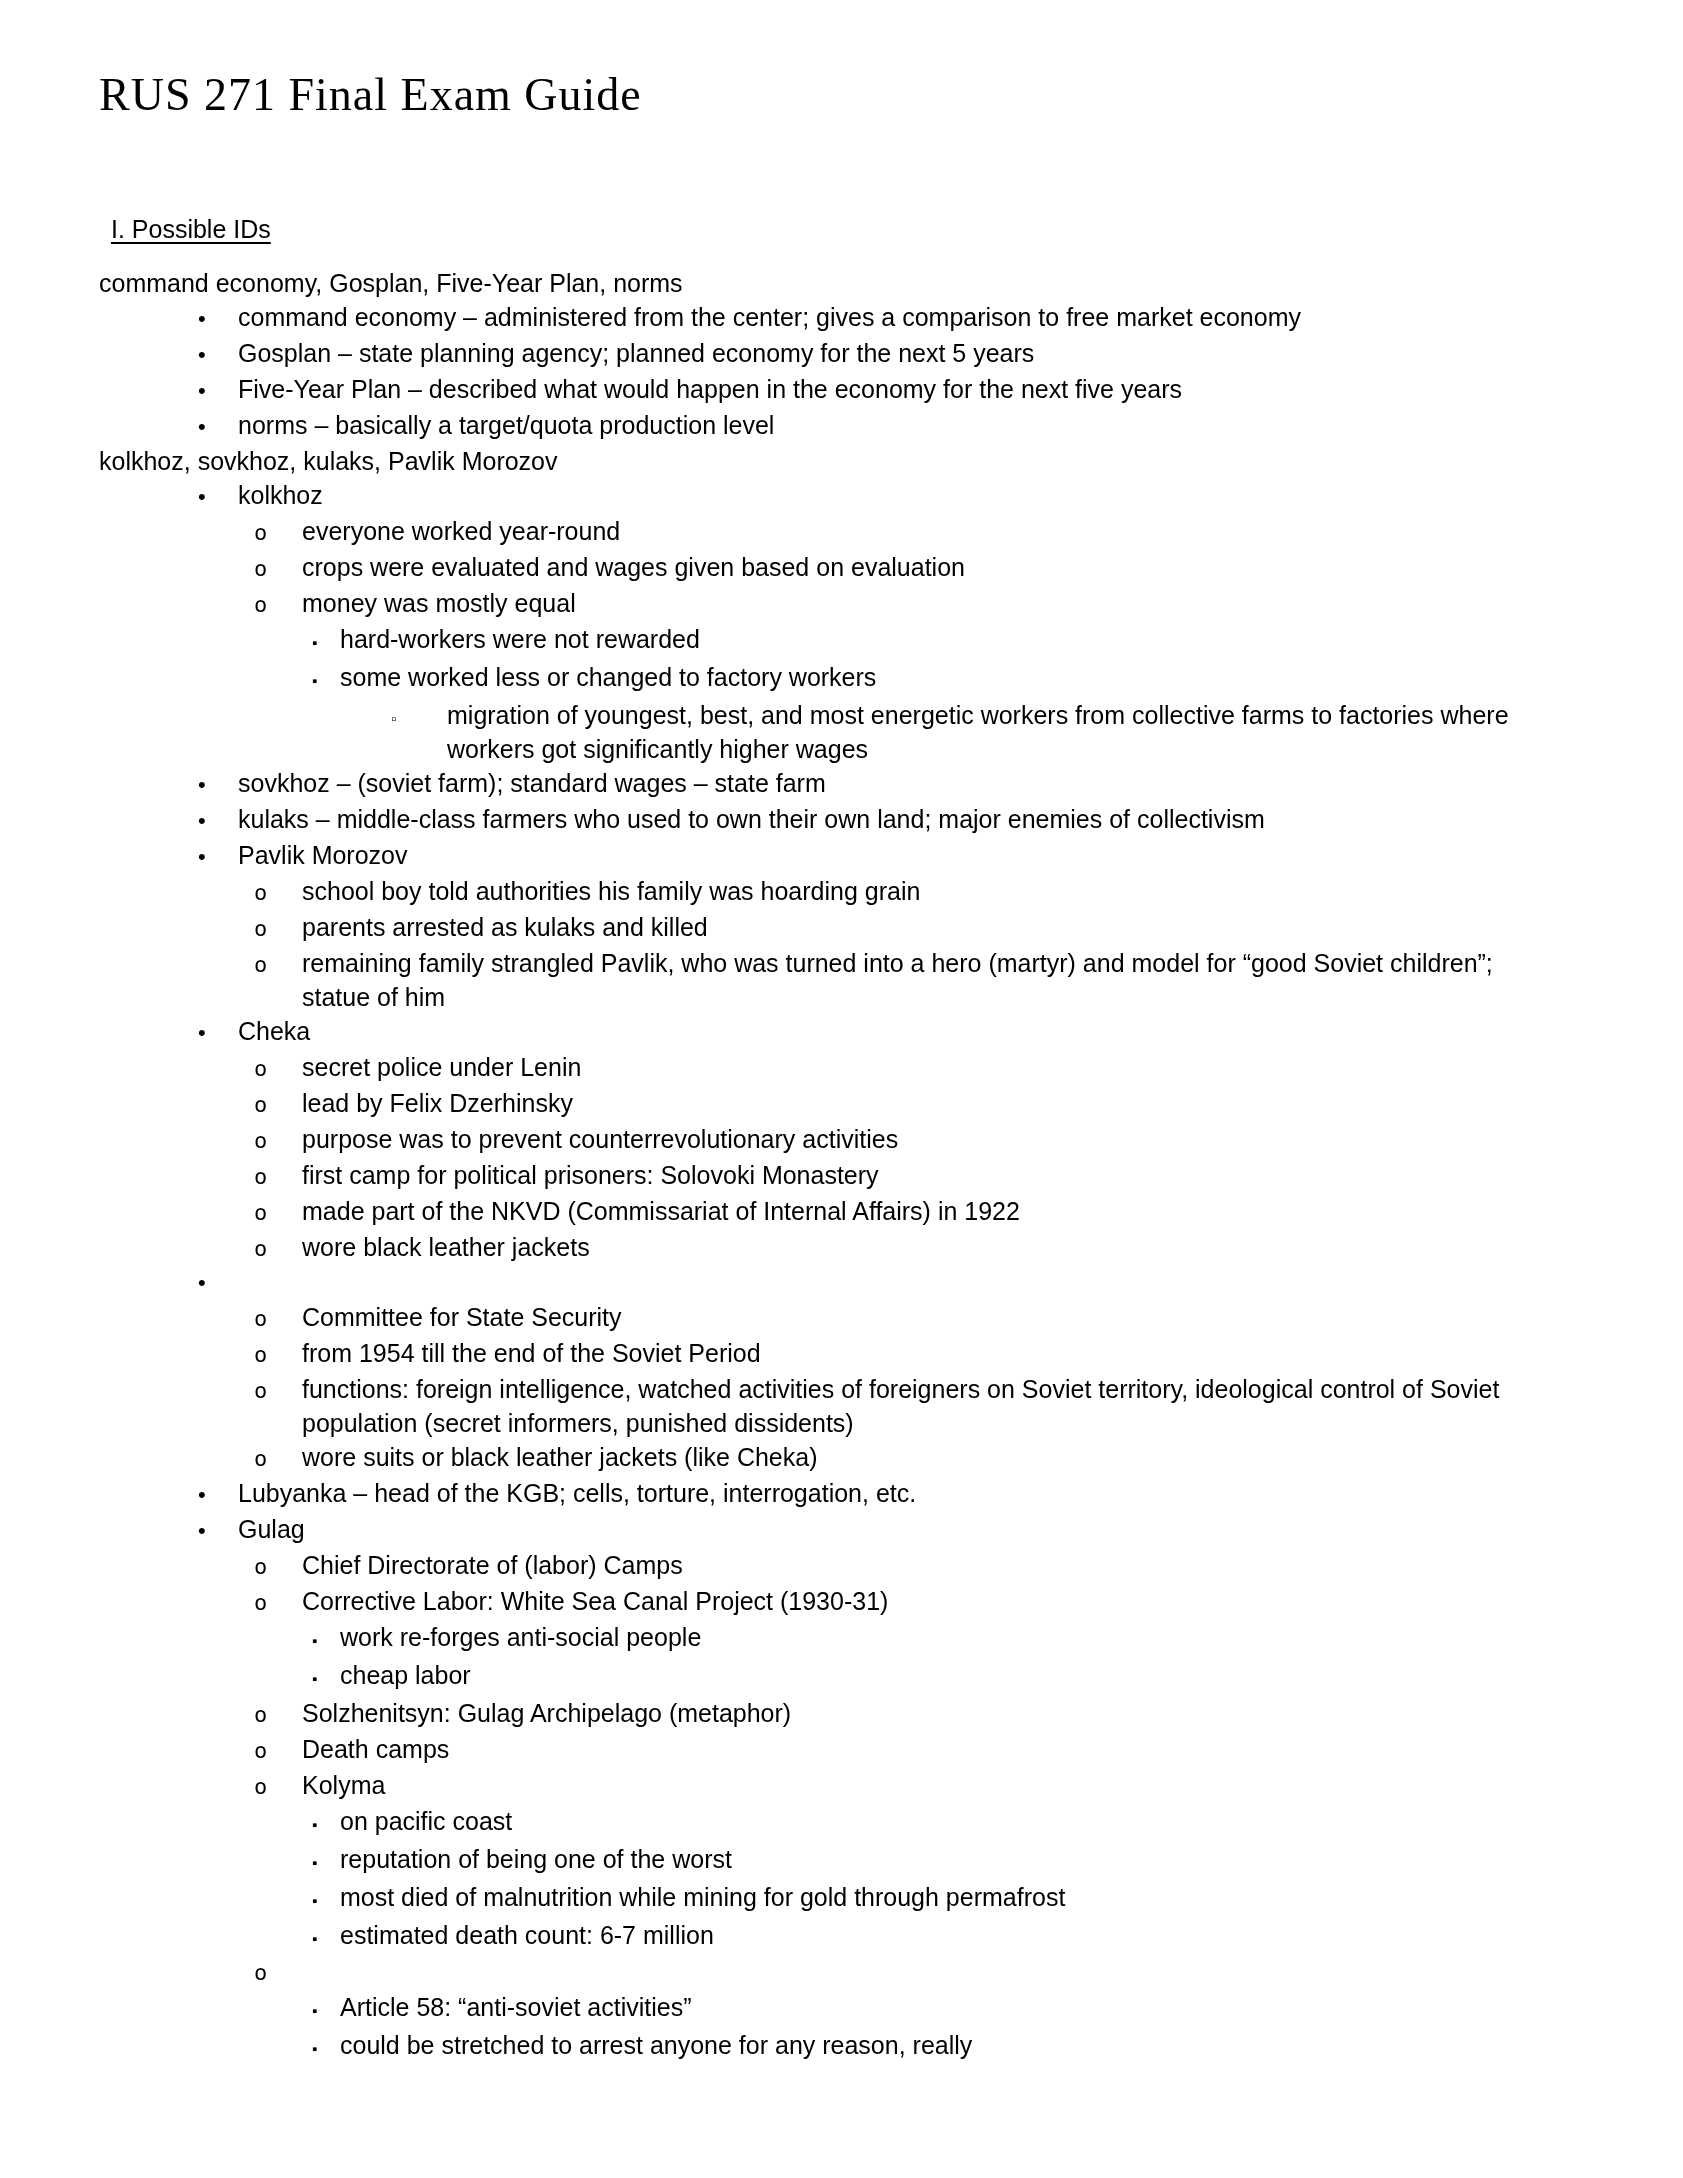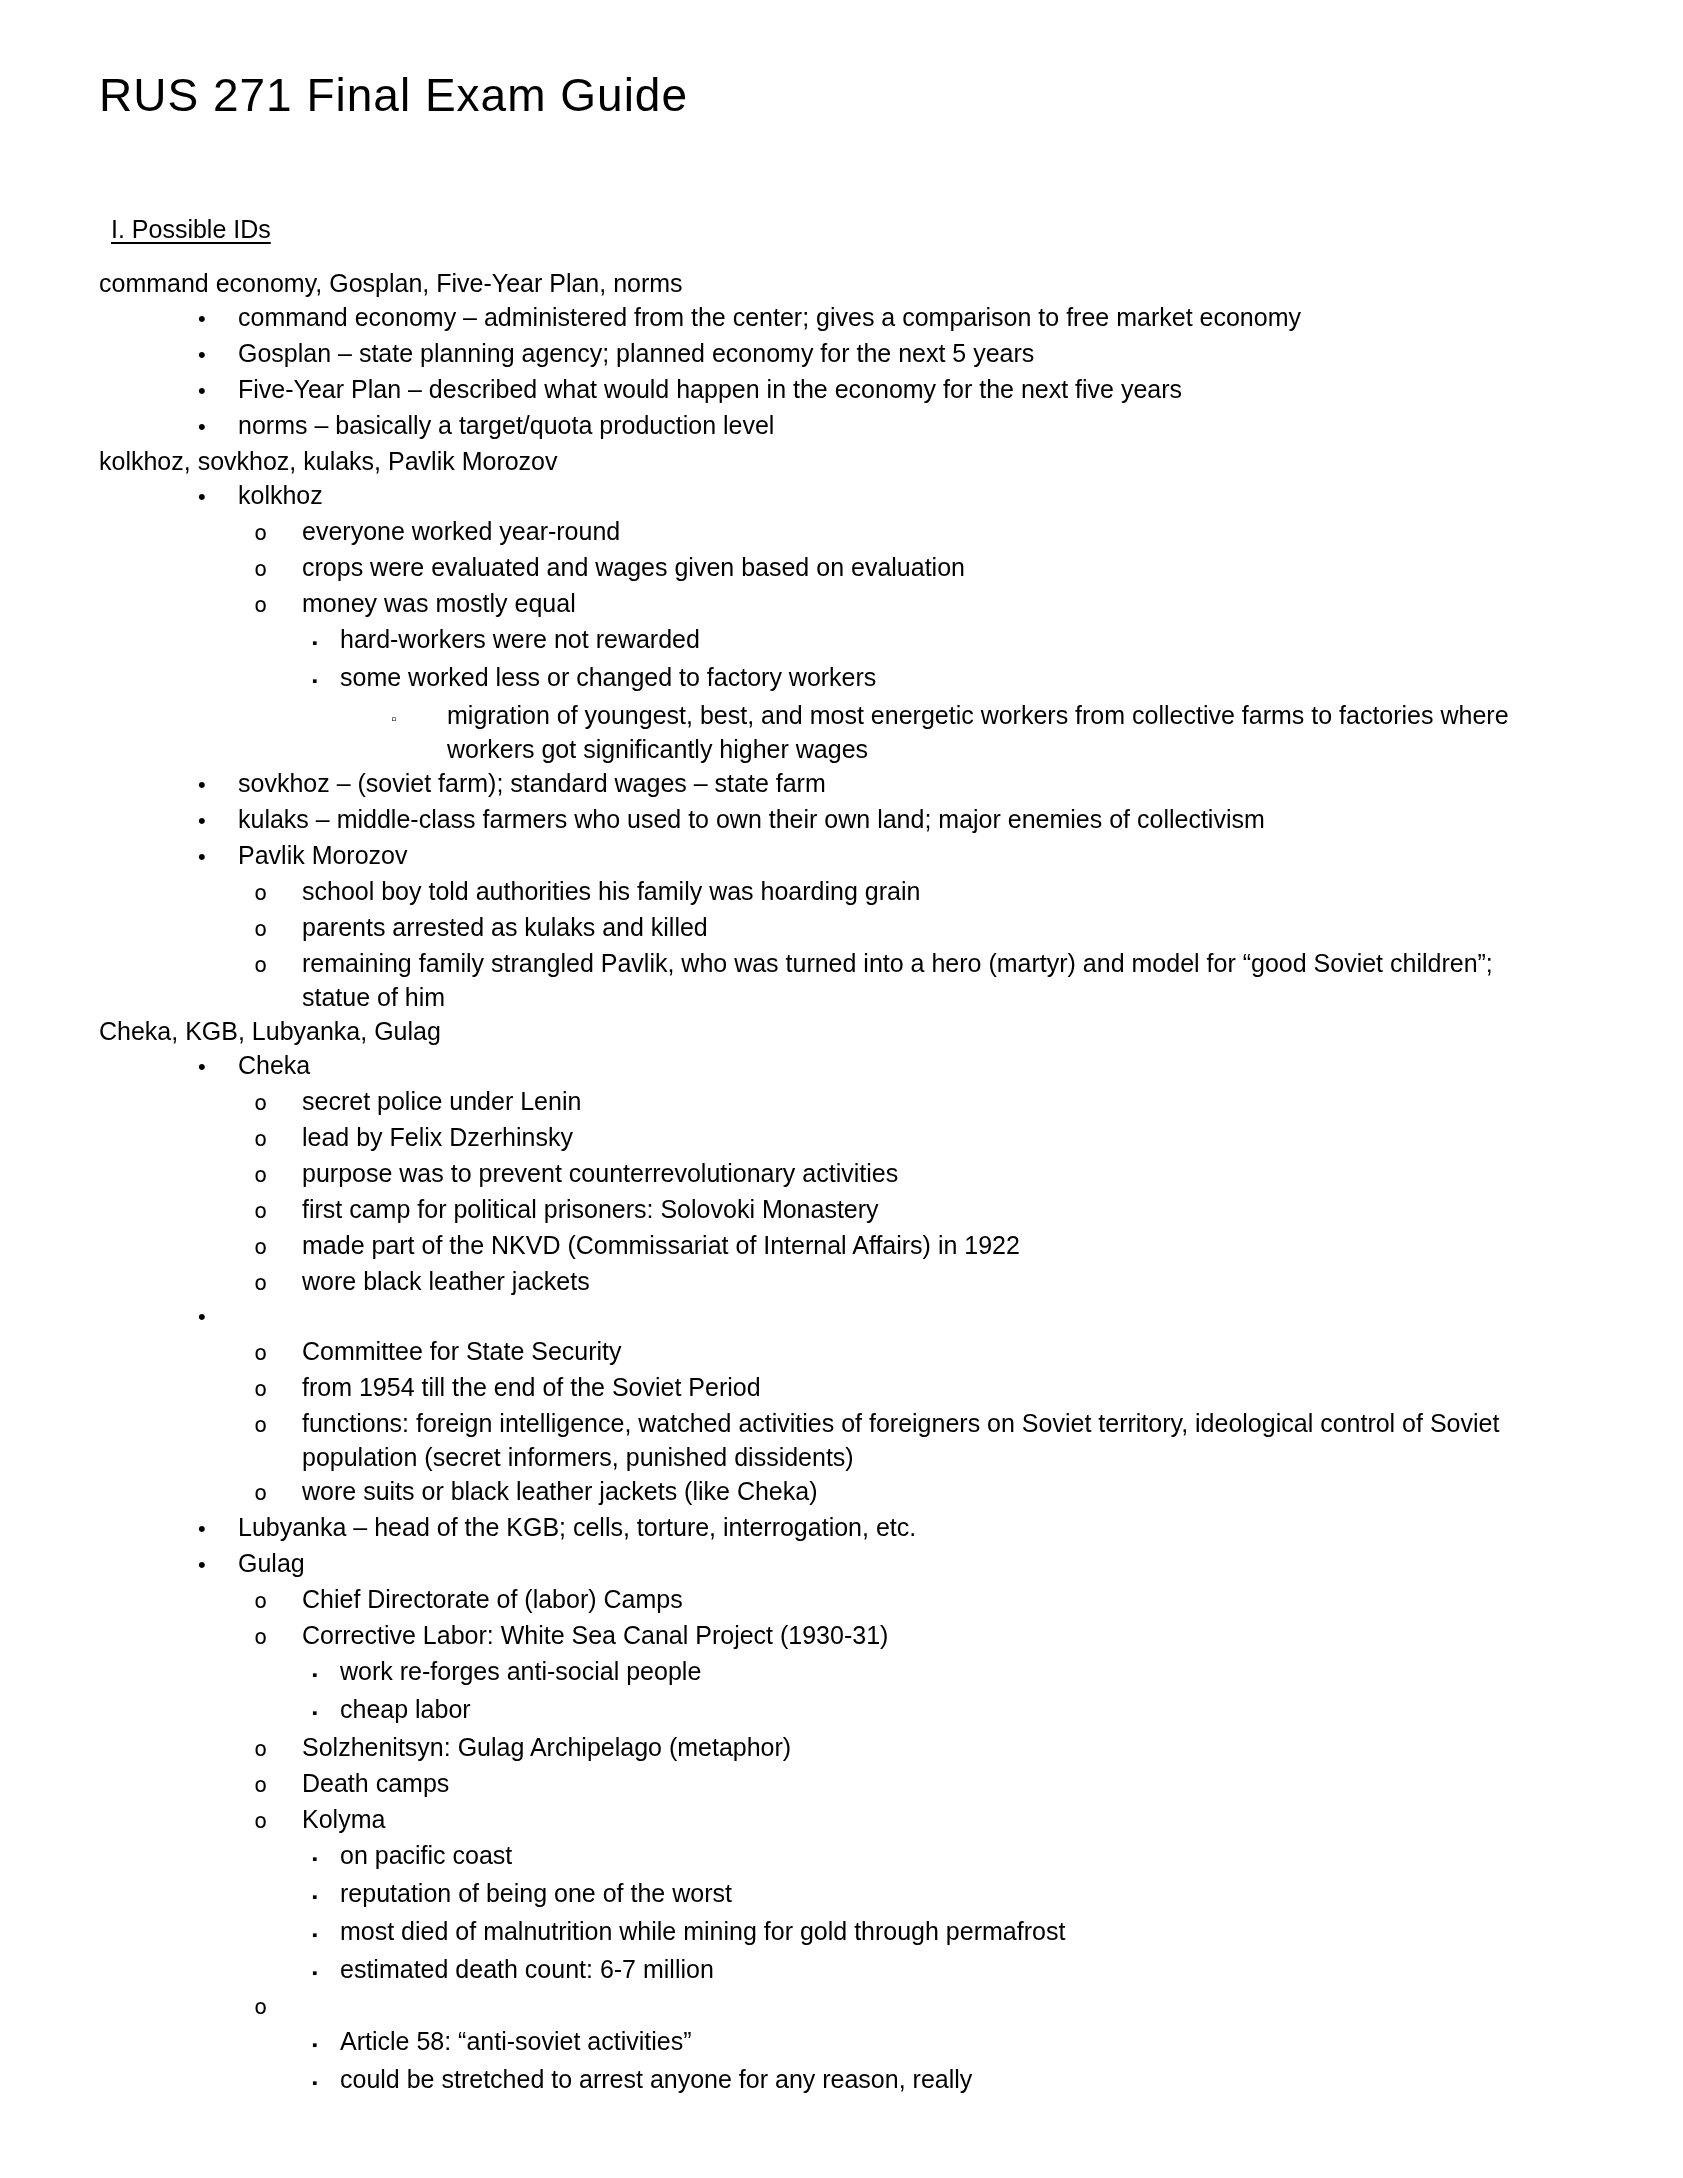--- a/index.html
+++ b/index.html
@@ -13,21 +13,21 @@
     height: 2178px;
     background: #ffffff;
     box-sizing: border-box;
     padding: 69px 129px 0 99px;
     color: #000000;
     font-family: "Liberation Sans", sans-serif;
     font-size: 25px;
     overflow: hidden;
   }
   .doc-title {
-    font-family: Liberation Sans, sans-serif;
+    font-family: Liberation Serif, serif;
     font-size: 46px;
     font-weight: normal;
     letter-spacing: 1px;
     line-height: 52px;
     margin: 0 0 79px 0;
     color: #000000;
   }
   .section-heading {
     display: inline-block;
     text-decoration: underline;
@@ -141,23 +141,20 @@
         <span class="text">school boy told authorities his family was hoarding grain</span>
       </div>
       <div class="line lvl2">
         <span class="bullet">o</span>
         <span class="text">parents arrested as kulaks and killed</span>
       </div>
       <div class="line lvl2">
         <span class="bullet">o</span>
         <span class="text">remaining family strangled Pavlik, who was turned into a hero (martyr) and model for “good Soviet children”; statue of him</span>
       </div>
-      <div class="line lvl0">
-        <span class="text">Cheka, KGB, Lubyanka, Gulag</span>
-      </div>
       <div class="line lvl1">
         <span class="bullet">•</span>
         <span class="text">Cheka</span>
       </div>
       <div class="line lvl2">
         <span class="bullet">o</span>
         <span class="text">secret police under Lenin</span>
       </div>
       <div class="line lvl2">
         <span class="bullet">o</span>

